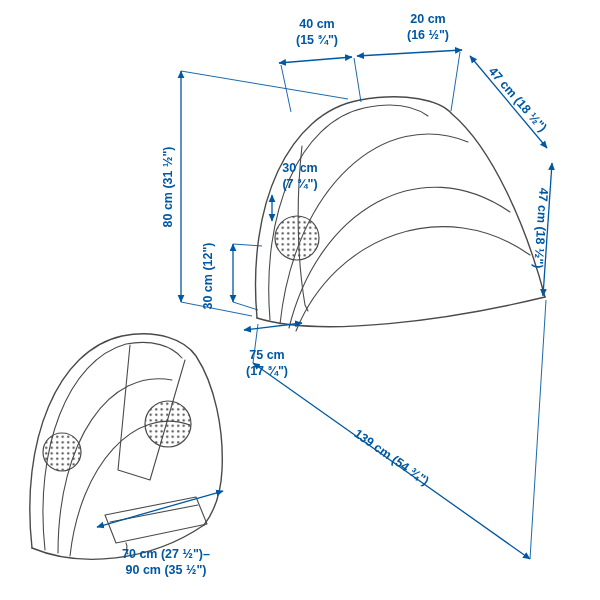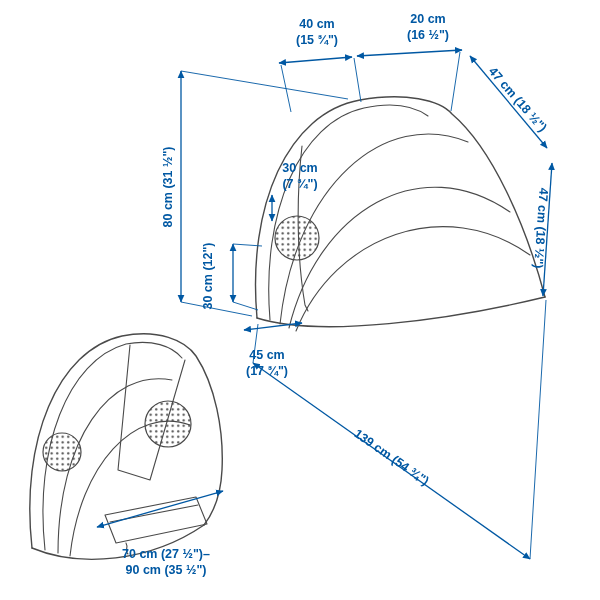--- a/index.html
+++ b/index.html
@@ -130,21 +130,21 @@
   <div class="lbl" style="left:300px;top:177px">
     <div>30 cm</div>
     <div>(7 ¾")</div>
   </div>
 
   <div class="lbl" style="left:209px;top:276px;transform:translate(-50%,-50%) rotate(-90deg)">
     <div>30 cm (12")</div>
   </div>
 
   <div class="lbl" style="left:267px;top:364px">
-    <div>45 cm</div>
+    <div>75 cm</div>
     <div>(17 ¾")</div>
   </div>
 
   <div class="lbl" style="left:391px;top:458px;transform:translate(-50%,-50%) rotate(35deg)">
     <div>139 cm (54 ¾")</div>
   </div>
 
   <div class="lbl" style="left:166px;top:563px">
     <div>70 cm (27 ½")–</div>
     <div>90 cm (35 ½")</div>

